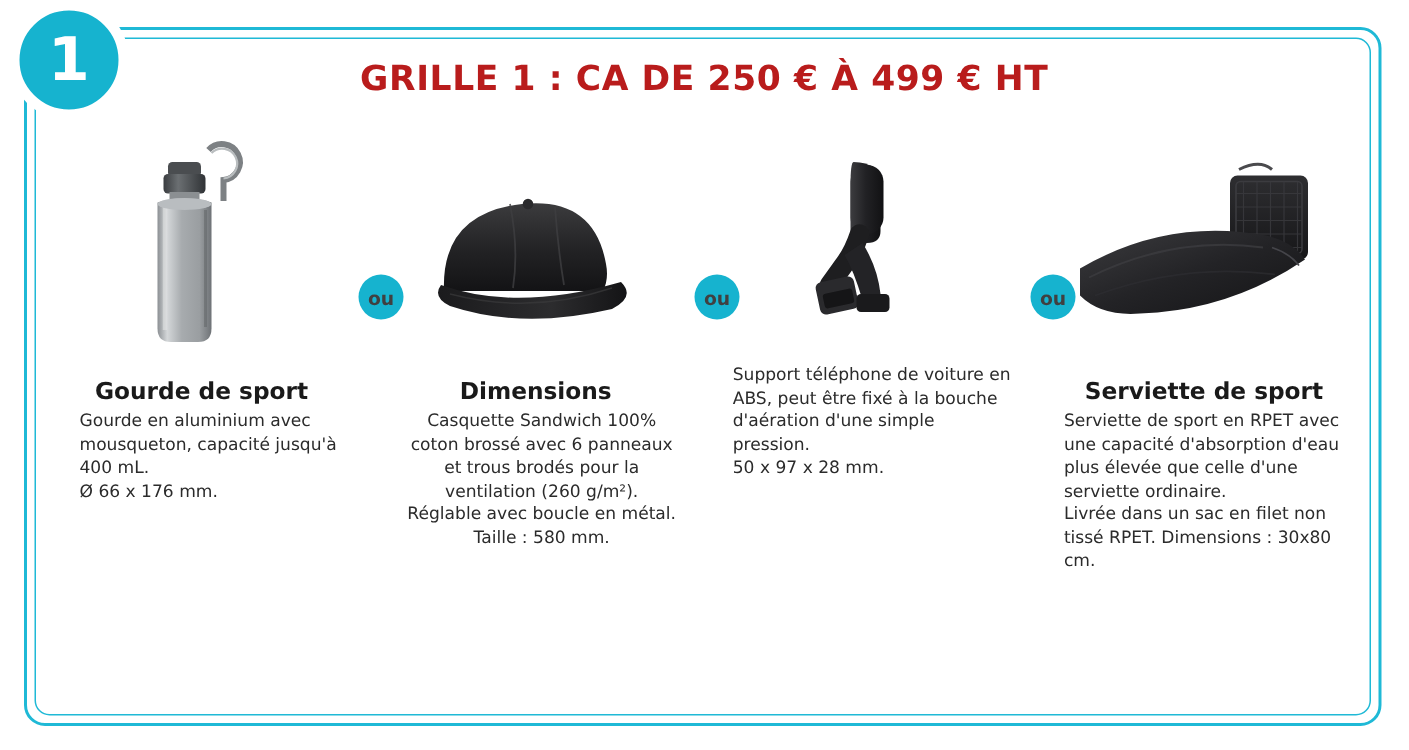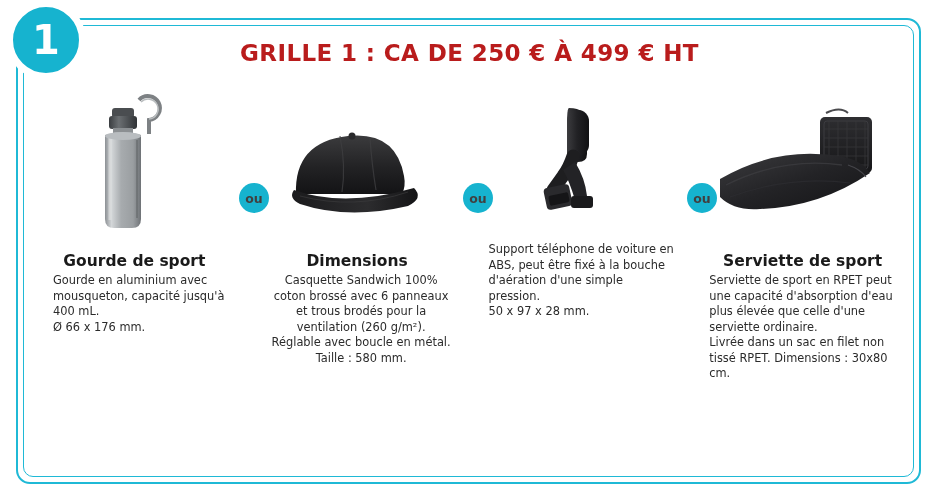--- a/index.html
+++ b/index.html
@@ -297,21 +297,21 @@
               <path d="M116 60 l44 0"></path>
           </g>
 
           <path d="M12 74 q58 -34 124 -22 q18 4 26 16 q-50 34 -110 36 q-26 2 -40 -12 z" fill="url(#twl)"></path>
           <path d="M18 80 q56 -28 116 -20" stroke="#3c3c40" stroke-width="1.3" fill="none" opacity="0.8"></path>
           <path d="M22 92 q60 -22 120 -14" stroke="#2e2e32" stroke-width="1.1" fill="none" opacity="0.7"></path>
           <path d="M140 60 q12 4 18 12" stroke="#45454a" stroke-width="1.2" fill="none"></path>
         </svg>
       </div>
       <div class="prod-name">Serviette de sport</div>
-      <div class="prod-desc" style="white-space: pre-line;">Serviette de sport en RPET peut une capacité d'absorption d'eau plus élevée que celle d'une serviette ordinaire.
+      <div class="prod-desc" style="white-space: pre-line;">Serviette de sport en RPET avec une capacité d'absorption d'eau plus élevée que celle d'une serviette ordinaire.
 Livrée dans un sac en filet non tissé RPET.  Dimensions : 30x80 cm.</div>
     </div>
 
   </div>
 
   <div class="ou ou-1">ou</div>
   <div class="ou ou-2">ou</div>
   <div class="ou ou-3">ou</div>
 
 </div>

